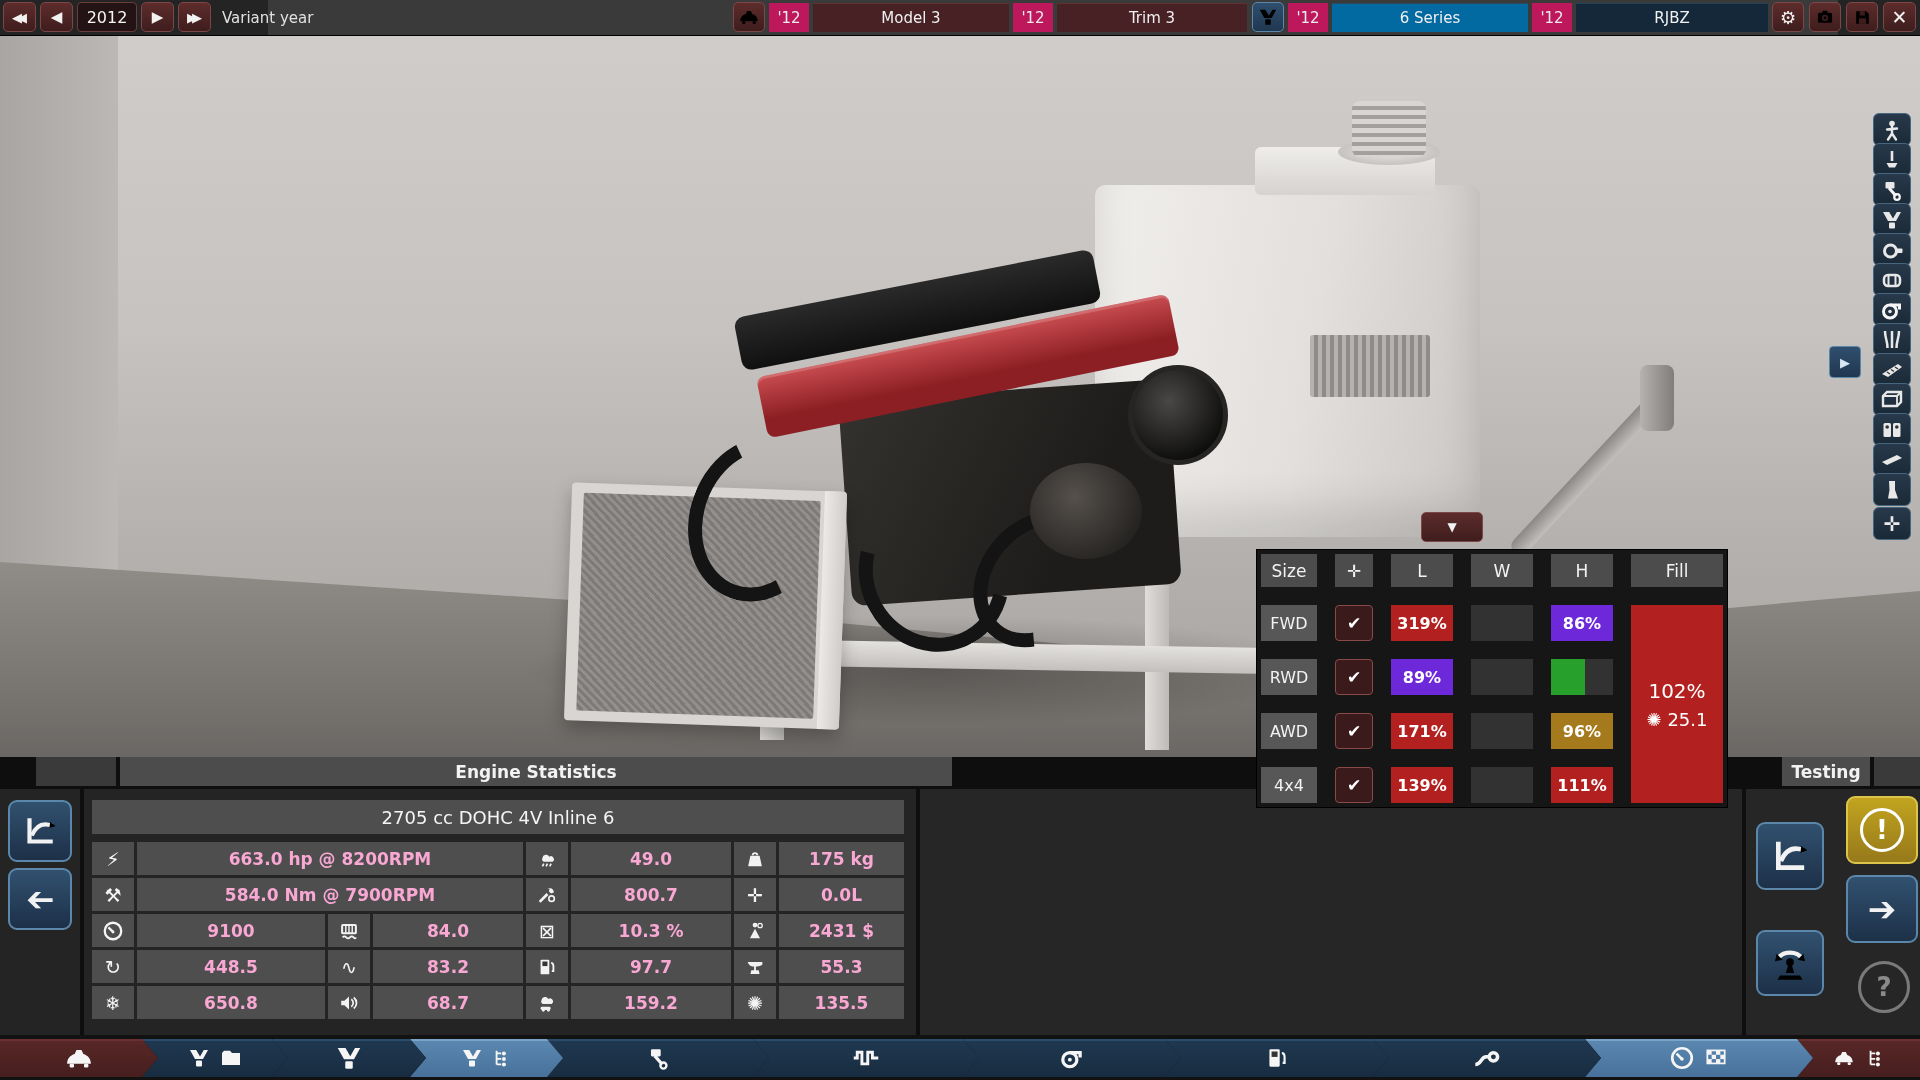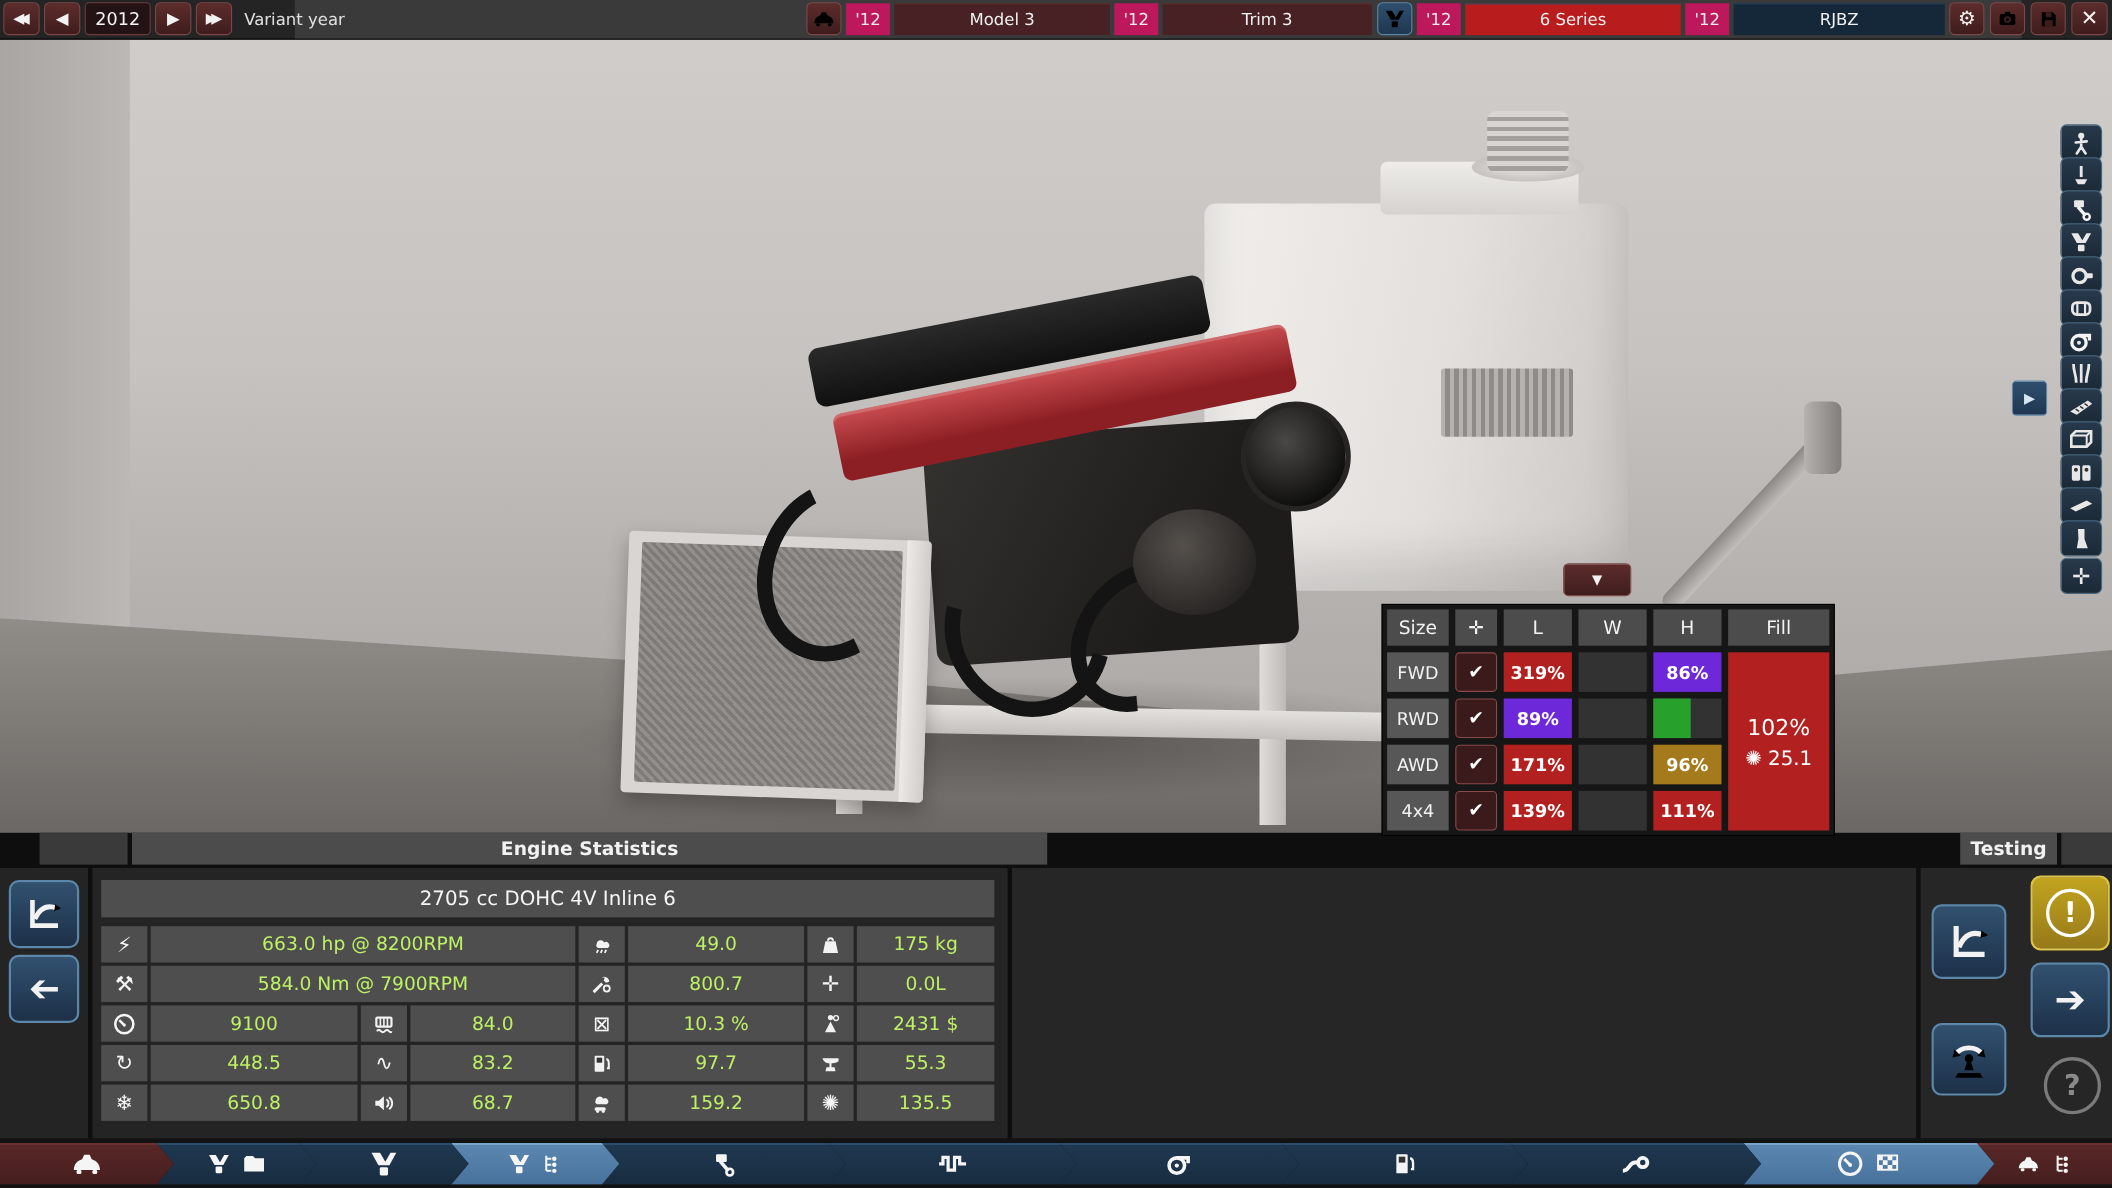--- a/index.html
+++ b/index.html
@@ -15,21 +15,21 @@
            border:1px solid #7d4747;border-radius:5px;color:#f2f2f2;display:flex;align-items:center;justify-content:center;
            font-size:15px;font-weight:bold;cursor:pointer;}
   .btn-blue-sm{position:absolute;top:2px;height:30px;box-sizing:border-box;background:linear-gradient(#2f4f6e,#203750);
            border:1px solid #5b87ab;border-radius:5px;color:#f2f2f2;display:flex;align-items:center;justify-content:center;cursor:pointer;}
   .yearbox{position:absolute;top:2px;height:30px;box-sizing:border-box;background:#241314;border:1px solid #6b3c3c;border-radius:4px;
            color:#f5f5f5;display:flex;align-items:center;justify-content:center;font-size:16px;}
   .yr12{position:absolute;top:3px;height:29px;background:#be185d;color:#ececec;display:flex;align-items:center;justify-content:center;font-size:15px;}
   .namebtn{position:absolute;top:3px;height:29px;box-sizing:border-box;display:flex;align-items:center;justify-content:center;
            font-size:15px;color:#f0f0f0;cursor:pointer;}
   .namebtn.red{background:#472123;border-top:1px solid #5e3234;}
-  .namebtn.blue{background:#b91c1c;border-top:1px solid #2d4a62;}
+  .namebtn.blue{background:#0369a1;border-top:1px solid #2d4a62;}
   .namebtn.navy{background:#152839;border-top:1px solid #24405a;}
   #variant-year-label{position:absolute;left:222px;top:0;height:35px;display:flex;align-items:center;font-size:15px;color:#e0e0e0;}
   .dbl{letter-spacing:-5px;padding-right:5px;font-size:13px;}
 
   
   #viewport{position:absolute;left:0;top:35px;width:1920px;height:722px;overflow:hidden;
             background:linear-gradient(#cfccc9 0%,#c6c3c0 40%,#b4b0ad 72%,#a7a3a0 100%);}
   #floor{position:absolute;left:0;top:0;width:100%;height:100%;
          clip-path:polygon(0 73%,34% 79%,62% 86%,100% 77%,100% 100%,0 100%);
          background:linear-gradient(#a8a4a0 55%,#807c78 85%,#6b6764 100%);}
@@ -71,21 +71,21 @@
   #shaft-joint{left:1640px;top:330px;width:34px;height:66px;border-radius:8px;background:linear-gradient(90deg,#b5b2af,#807d7a);}
   #shaft-tip{left:1506px;top:520px;width:26px;height:14px;background:#b64a1e;border-radius:3px;transform:rotate(-45deg);}
 
   
   #expand-btn{left:1829px;top:346px;width:30px;height:30px;background:linear-gradient(#2f4f6e,#203750);
         border:1px solid #5b87ab;border-radius:4px;color:#d7e7f4;display:flex;align-items:center;justify-content:center;font-size:13px;cursor:pointer;}
   #table-collapse-btn{left:1421px;top:512px;width:62px;height:30px;z-index:21;font-size:12px;}
 
   
   #size-table{position:absolute;left:1256px;top:549px;z-index:20;background:#161616;padding:4px;
-        display:grid;grid-template-columns:56px 38px 62px 62px 62px 92px;grid-auto-rows:36px;grid-template-rows:33px;gap:6px;
+        display:grid;grid-template-columns:56px 38px 62px 62px 62px 92px;grid-auto-rows:36px;grid-template-rows:33px;gap:18px;
         border:1px solid #000;}
   #size-table .hc{background:#4c4c4c;display:flex;align-items:center;justify-content:center;font-size:17px;color:#f2f2f2;}
   #size-table .lc{background:#575757;display:flex;align-items:center;justify-content:center;font-size:16px;color:#f2f2f2;}
   #size-table .wc{background:#323232;}
   #size-table .chk{background:#3a1a1b;border:1px solid #8a4a4a;border-radius:4px;display:flex;align-items:center;justify-content:center;
         color:#fff;font-size:17px;cursor:pointer;}
   #size-table .val{display:flex;align-items:center;justify-content:center;}
   #size-table .val .vb{width:100%;height:100%;display:flex;align-items:center;justify-content:center;font-size:16px;font-weight:bold;color:#fff;}
   #size-table .val .vb.half{width:55%;margin-right:auto;}
   .c-red{background:#b2211f;} .c-olive{background:#6d28d9;} .c-gold{background:#a57a1c;} .c-green{background:#27a12b;}
@@ -108,21 +108,21 @@
   .big-arrow{font-size:34px;font-weight:bold;}
   .flip{transform:scaleX(-1);}
   .circ{border-radius:50%;border:3px solid #fff;display:flex;align-items:center;justify-content:center;font-weight:bold;}
 
   
   #engine-name-row{position:absolute;left:92px;top:45px;width:812px;height:34px;background:#4e4e4e;
         display:flex;align-items:center;justify-content:center;font-size:18px;color:#f5f5f5;}
   #stats-grid{position:absolute;left:92px;top:84px;width:812px;display:grid;
         grid-template-columns:42px 188px 42px 150px 42px 160px 42px 1fr;grid-auto-rows:33px;gap:3px;}
   #stats-grid .ic{background:#4e4e4e;display:flex;align-items:center;justify-content:center;font-size:19px;color:#f5f5f5;}
-  #stats-grid .vc{background:#4e4e4e;display:flex;align-items:center;justify-content:center;font-size:17px;color:#bef264;}
+  #stats-grid .vc{background:#4e4e4e;display:flex;align-items:center;justify-content:center;font-size:17px;color:#f9a8d4;font-weight:bold;}
   .span3{grid-column:span 3;}
   .sic{width:22px;height:22px;fill:#f2f2f2;}
 
   
   #navbar{position:absolute;left:0;top:1035px;width:1920px;height:45px;background:#121212;}
   .tab{position:absolute;top:4px;height:38px;display:flex;align-items:center;justify-content:center;gap:8px;cursor:pointer;}
   .tab svg{fill:#f5f5f5;}
   .tab-red{background:linear-gradient(#6b3030 0 2px,#582727 2px,#461e1e);}
   .tab-blue{background:linear-gradient(#2c4c6b 0 2px,#1f3850 2px,#182c40);}
   .tab-light{background:linear-gradient(#79a3c7 0 2px,#5a87b0 2px,#47719a);}

